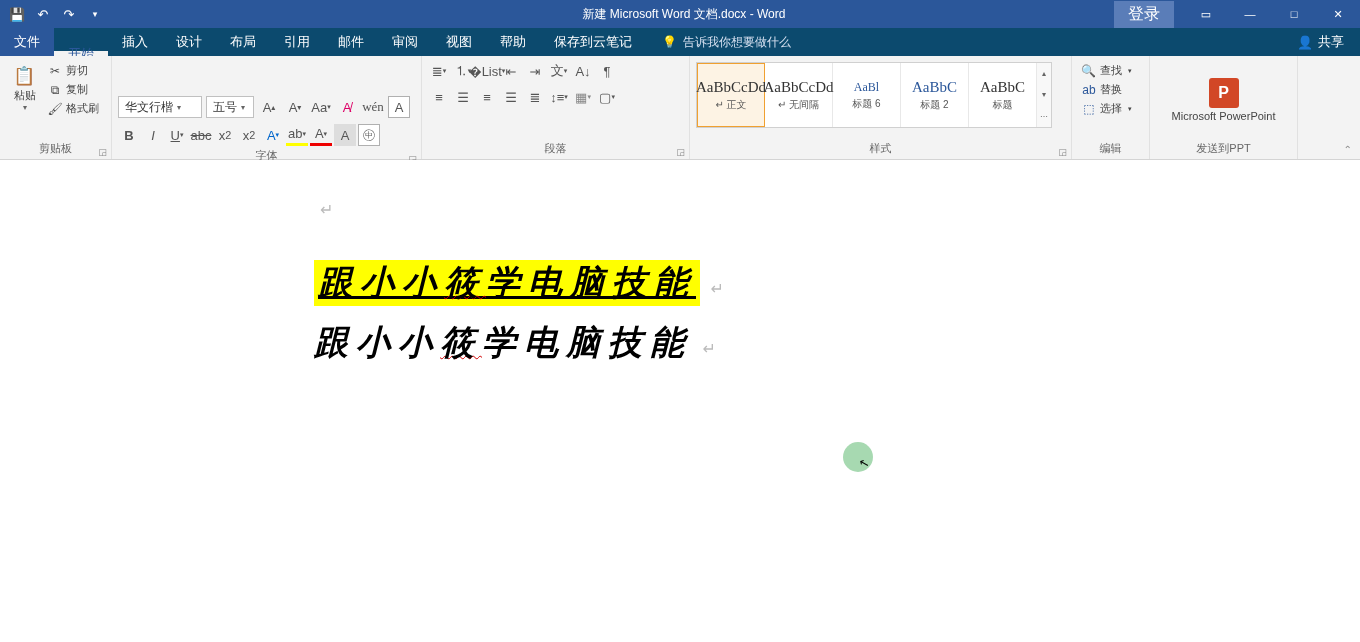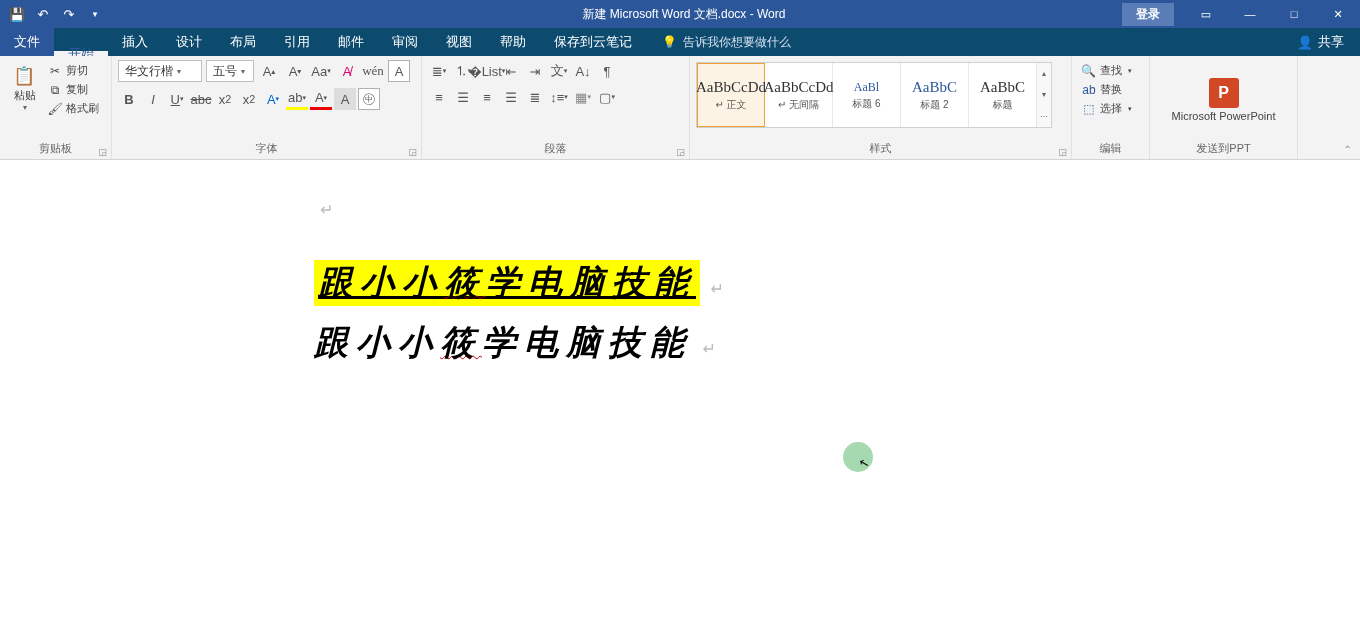--- a/index.html
+++ b/index.html
@@ -3,21 +3,21 @@
 <meta charset="utf-8">
 <style>
 * { box-sizing: border-box; margin: 0; padding: 0; font-family: "Microsoft YaHei", "Segoe UI", sans-serif; }
 body { width: 1360px; height: 642px; background: #fff; overflow: hidden; position: relative; }
 
 .titlebar { height: 28px; background: #2b579a; display: flex; align-items: center; color: #fff; font-size: 12px; position: relative; }
 .qat { display: flex; align-items: center; gap: 4px; padding-left: 6px; }
 .qat-btn { width: 22px; height: 22px; display: flex; align-items: center; justify-content: center; color: #fff; font-size: 13px; }
 .title-center { position: absolute; left: 8px; right: 0; text-align: center; pointer-events: none; }
 .title-right { margin-left: auto; display: flex; align-items: center; gap: 0; }
-.login-btn { background: #5a7db8; padding: 3px 14px; font-size: 12px; margin-right: 10px; font-weight: bold; }
+.login-btn { background: #5a7db8; padding: 3px 14px; font-size: 16px; margin-right: 10px; }
 .win-btn { width: 44px; height: 28px; display: flex; align-items: center; justify-content: center; font-size: 11px; }
 
 .menubar { height: 28px; background: #0c4a6e; display: flex; align-items: stretch; color: #fff; font-size: 13px; }
 .file-tab { background: #2b579a; padding: 0 14px; display: flex; align-items: center; }
 .menu-tab { padding: 0 14px; display: flex; align-items: center; }
 .menu-tab.active { background: #f3f3f3; color: #2b579a; margin-top: 23px; }
 .tellme { display: flex; align-items: center; gap: 6px; margin-left: 16px; color: #d6e0f0; font-size: 12px; }
 .share { margin-left: auto; padding: 0 16px; display: flex; align-items: center; gap: 4px; }
 
 .ribbon { height: 104px; background: #f3f3f3; border-bottom: 1px solid #d4d4d4; display: flex; position: relative; }
@@ -133,21 +133,21 @@
         <div class="stack-item">
             <span class="icon">🖌</span>
             <span>格式刷</span>
           </div>
       </div>
     </div>
     <div class="group-label"><span>剪贴板</span><span class="launcher">◲</span></div>
   </div>
 
   <div class="group" style="width:310px;">
-    <div class="group-body" style="flex-direction:column;">
+    <div class="group-body" style="flex-direction:column;margin-top:36px;">
       <div class="font-row1">
         <div class="combo" style="width:84px;">
             <span>华文行楷</span>
             <span class="arrow">▾</span>
           </div>
         <div class="combo" style="width:48px;align-items:center;">
             <span>五号</span>
             <span class="arrow">▾</span>
           </div>
         <div class="mini-btn">A<sup style="font-size:8px;">▴</sup></div>

